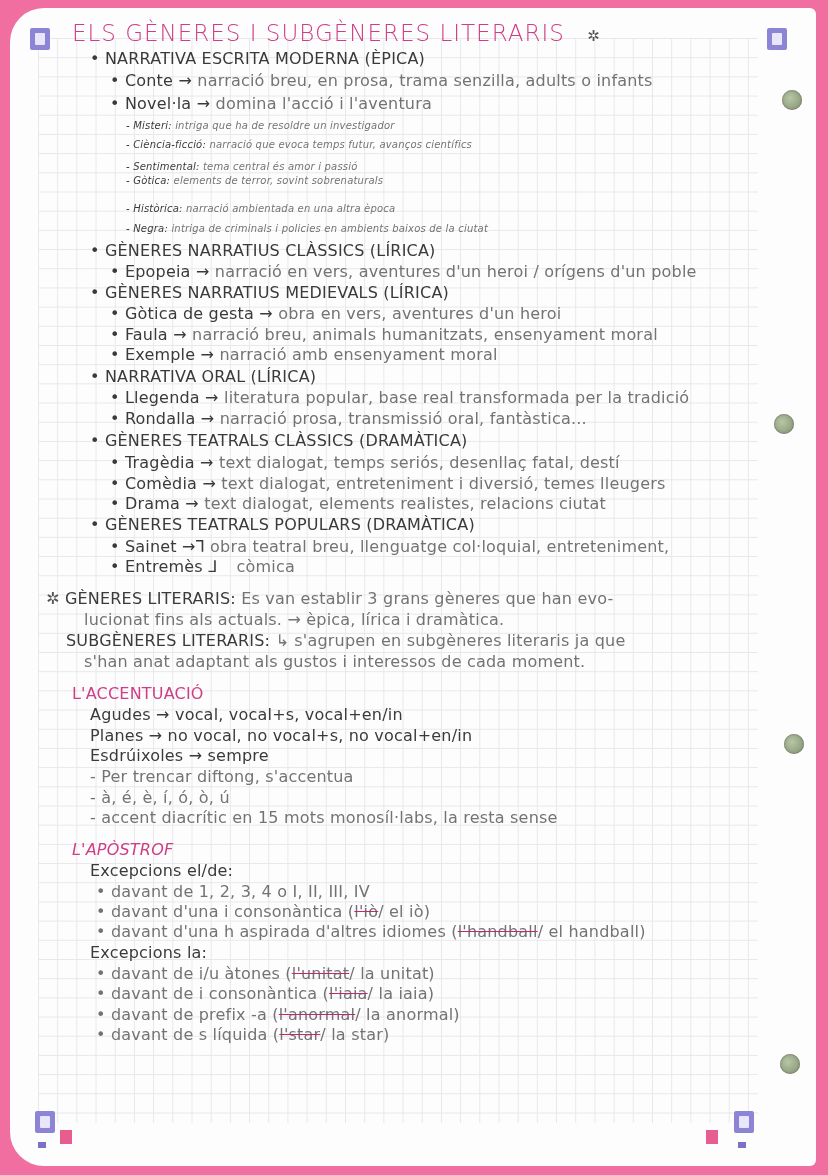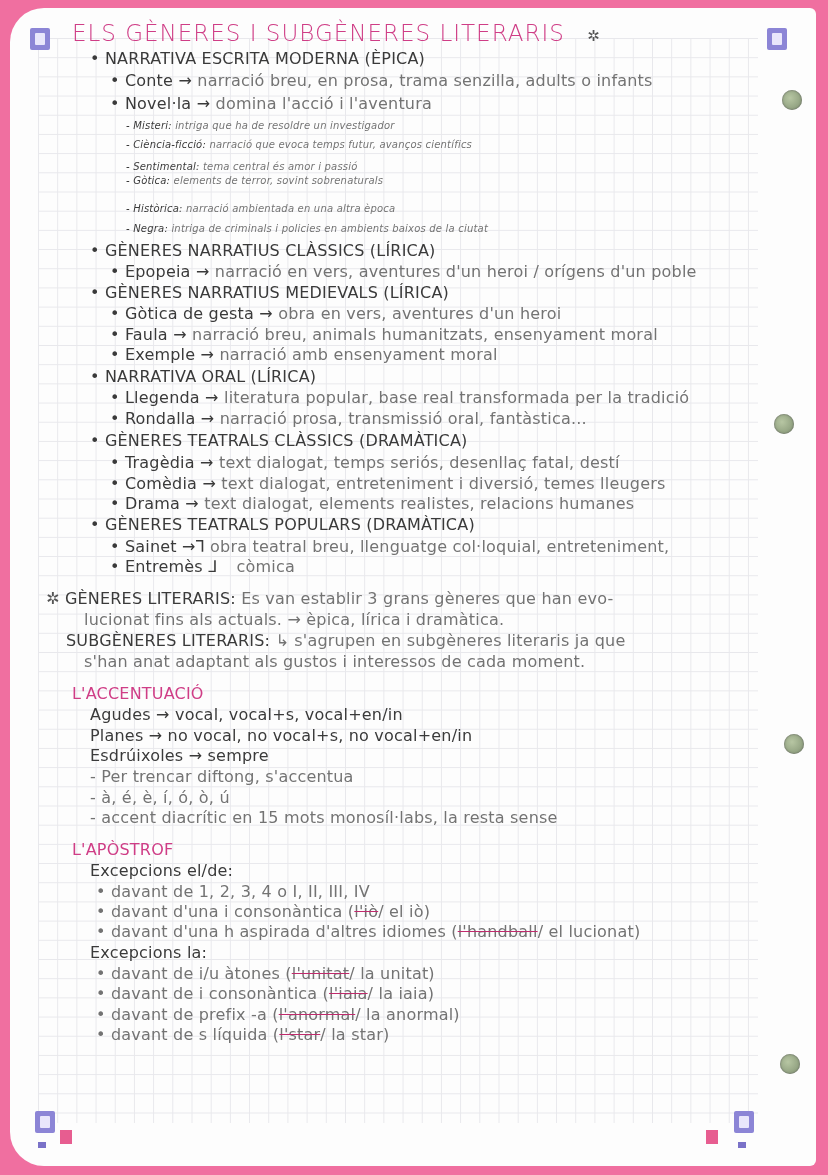--- a/index.html
+++ b/index.html
@@ -146,21 +146,21 @@
     <div class="line" style="left:100px;top:446px;">
       <span class="blk">• Tragèdia →</span>
       <span class="pur">text dialogat, temps seriós, desenllaç fatal, destí</span>
     </div>
     <div class="line" style="left:100px;top:467px;">
       <span class="blk">• Comèdia →</span>
       <span class="pur">text dialogat, entreteniment i diversió, temes lleugers</span>
     </div>
     <div class="line" style="left:100px;top:487px;">
       <span class="blk">• Drama →</span>
-      <span class="pur">text dialogat, elements realistes, relacions humanes</span>
+      <span class="pur">text dialogat, elements realistes, relacions ciutat</span>
     </div>
 
     <div class="line blk" style="left:80px;top:508px;">• GÈNERES TEATRALS POPULARS (DRAMÀTICA)</div>
     <div class="line" style="left:100px;top:530px;">
       <span class="blk">• Sainet →⅂</span>
       <span class="pur">obra teatral breu, llenguatge col·loquial, entreteniment,</span>
     </div>
     <div class="line" style="left:100px;top:550px;">
       <span class="blk">• Entremès ⅃</span>
       <span class="pur" style="margin-left:14px;">còmica</span>
@@ -188,30 +188,30 @@
       <span class="blk">no vocal, no vocal+s, no vocal+en/in</span>
     </div>
     <div class="line" style="left:80px;top:739px;">
       <span class="blk">Esdrúixoles →</span>
       <span class="blk">sempre</span>
     </div>
     <div class="line pur" style="left:80px;top:760px;">- Per trencar diftong, s'accentua</div>
     <div class="line pur" style="left:80px;top:781px;">- à, é, è, í, ó, ò, ú</div>
     <div class="line pur" style="left:80px;top:801px;">- accent diacrític en 15 mots monosíl·labs, la resta sense</div>
 
-    <div class="line pink" style="left:62px;top:833px;">L'APÒSTROF</div>
+    <div class="line pink" style="left:62px;top:833px;font-style:italic;">L'APÒSTROF</div>
     <div class="line blk" style="left:80px;top:854px;">Excepcions el/de:</div>
     <div class="line pur" style="left:86px;top:875px;">
       <span>• davant de 1, 2, 3, 4 o I, II, III, IV</span>
     </div>
     <div class="line pur" style="left:86px;top:895px;">
       <span>• davant d'una i consonàntica (</span><span class="strike">l'iò</span><span>/ el iò)</span>
     </div>
     <div class="line pur" style="left:86px;top:915px;">
-      <span>• davant d'una h aspirada d'altres idiomes (</span><span class="strike">l'handball</span><span>/ el lucionat)</span>
+      <span>• davant d'una h aspirada d'altres idiomes (</span><span class="strike">l'handball</span><span>/ el handball)</span>
     </div>
     <div class="line blk" style="left:80px;top:936px;">Excepcions la:</div>
     <div class="line pur" style="left:86px;top:957px;">
       <span>• davant de i/u àtones (</span><span class="strike">l'unitat</span><span>/ la unitat)</span>
     </div>
     <div class="line pur" style="left:86px;top:977px;">
       <span>• davant de i consonàntica (</span><span class="strike">l'iaia</span><span>/ la iaia)</span>
     </div>
     <div class="line pur" style="left:86px;top:998px;">
       <span>• davant de prefix -a (</span><span class="strike">l'anormal</span><span>/ la anormal)</span>

